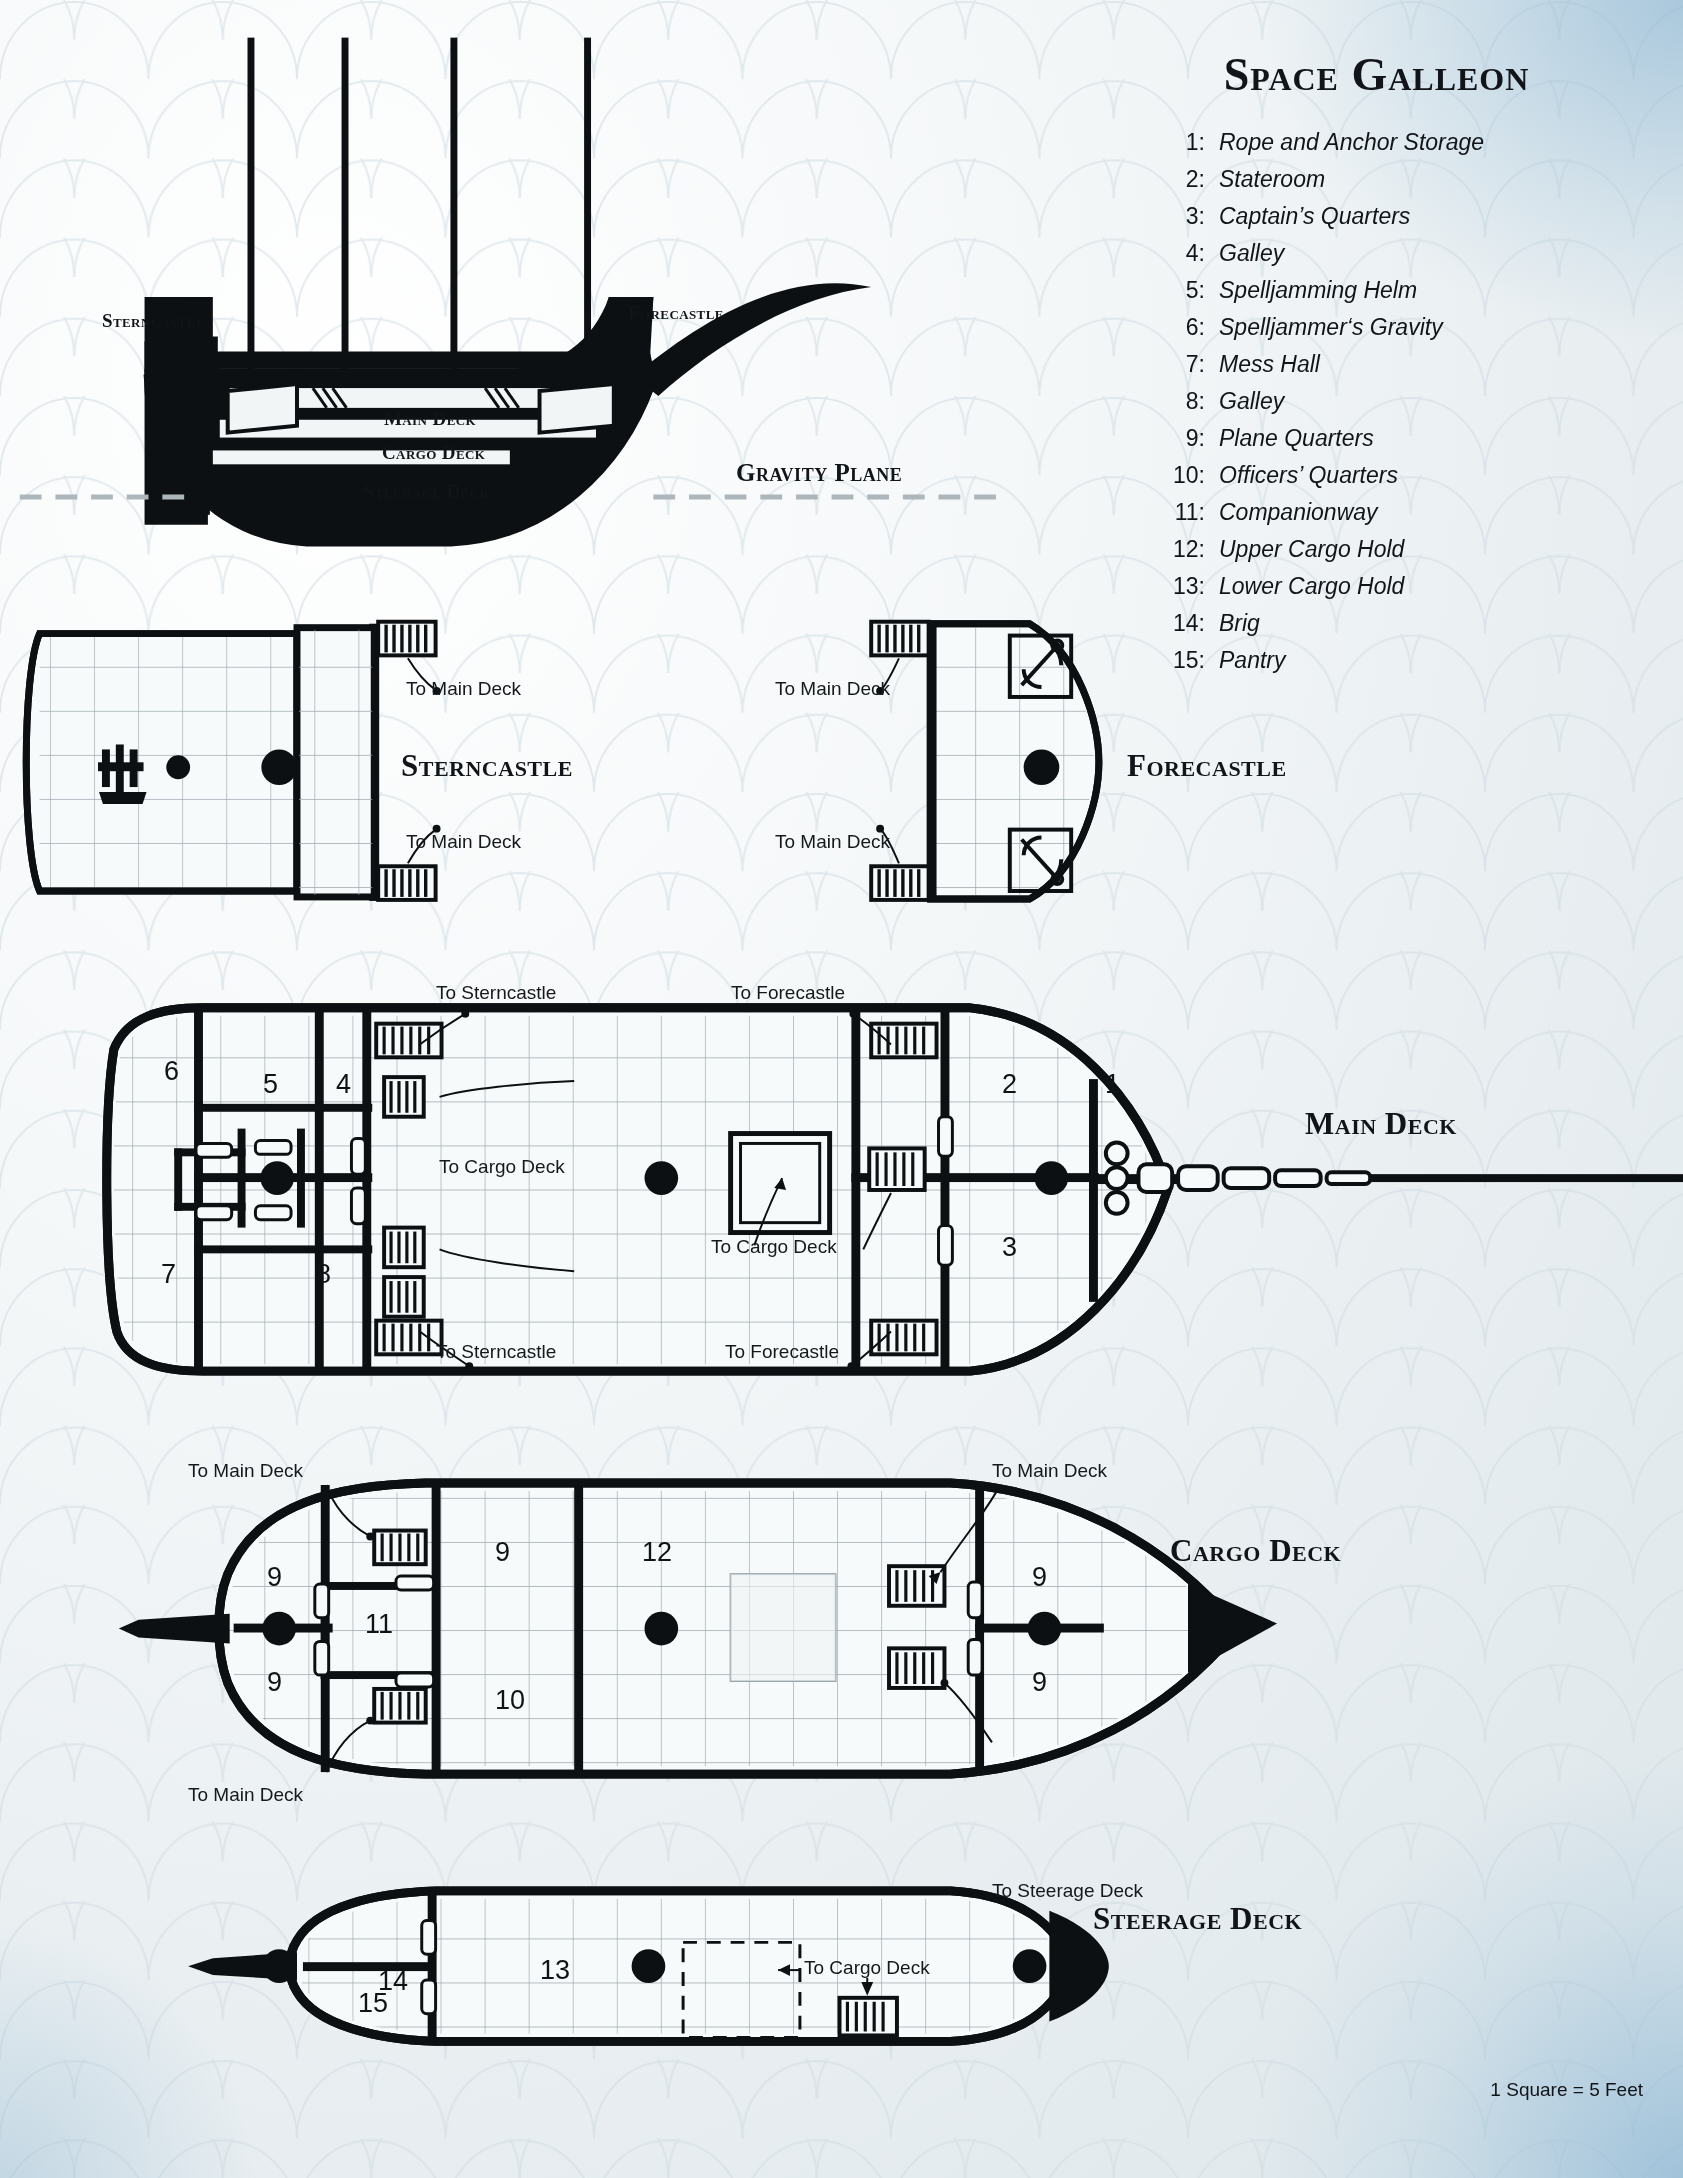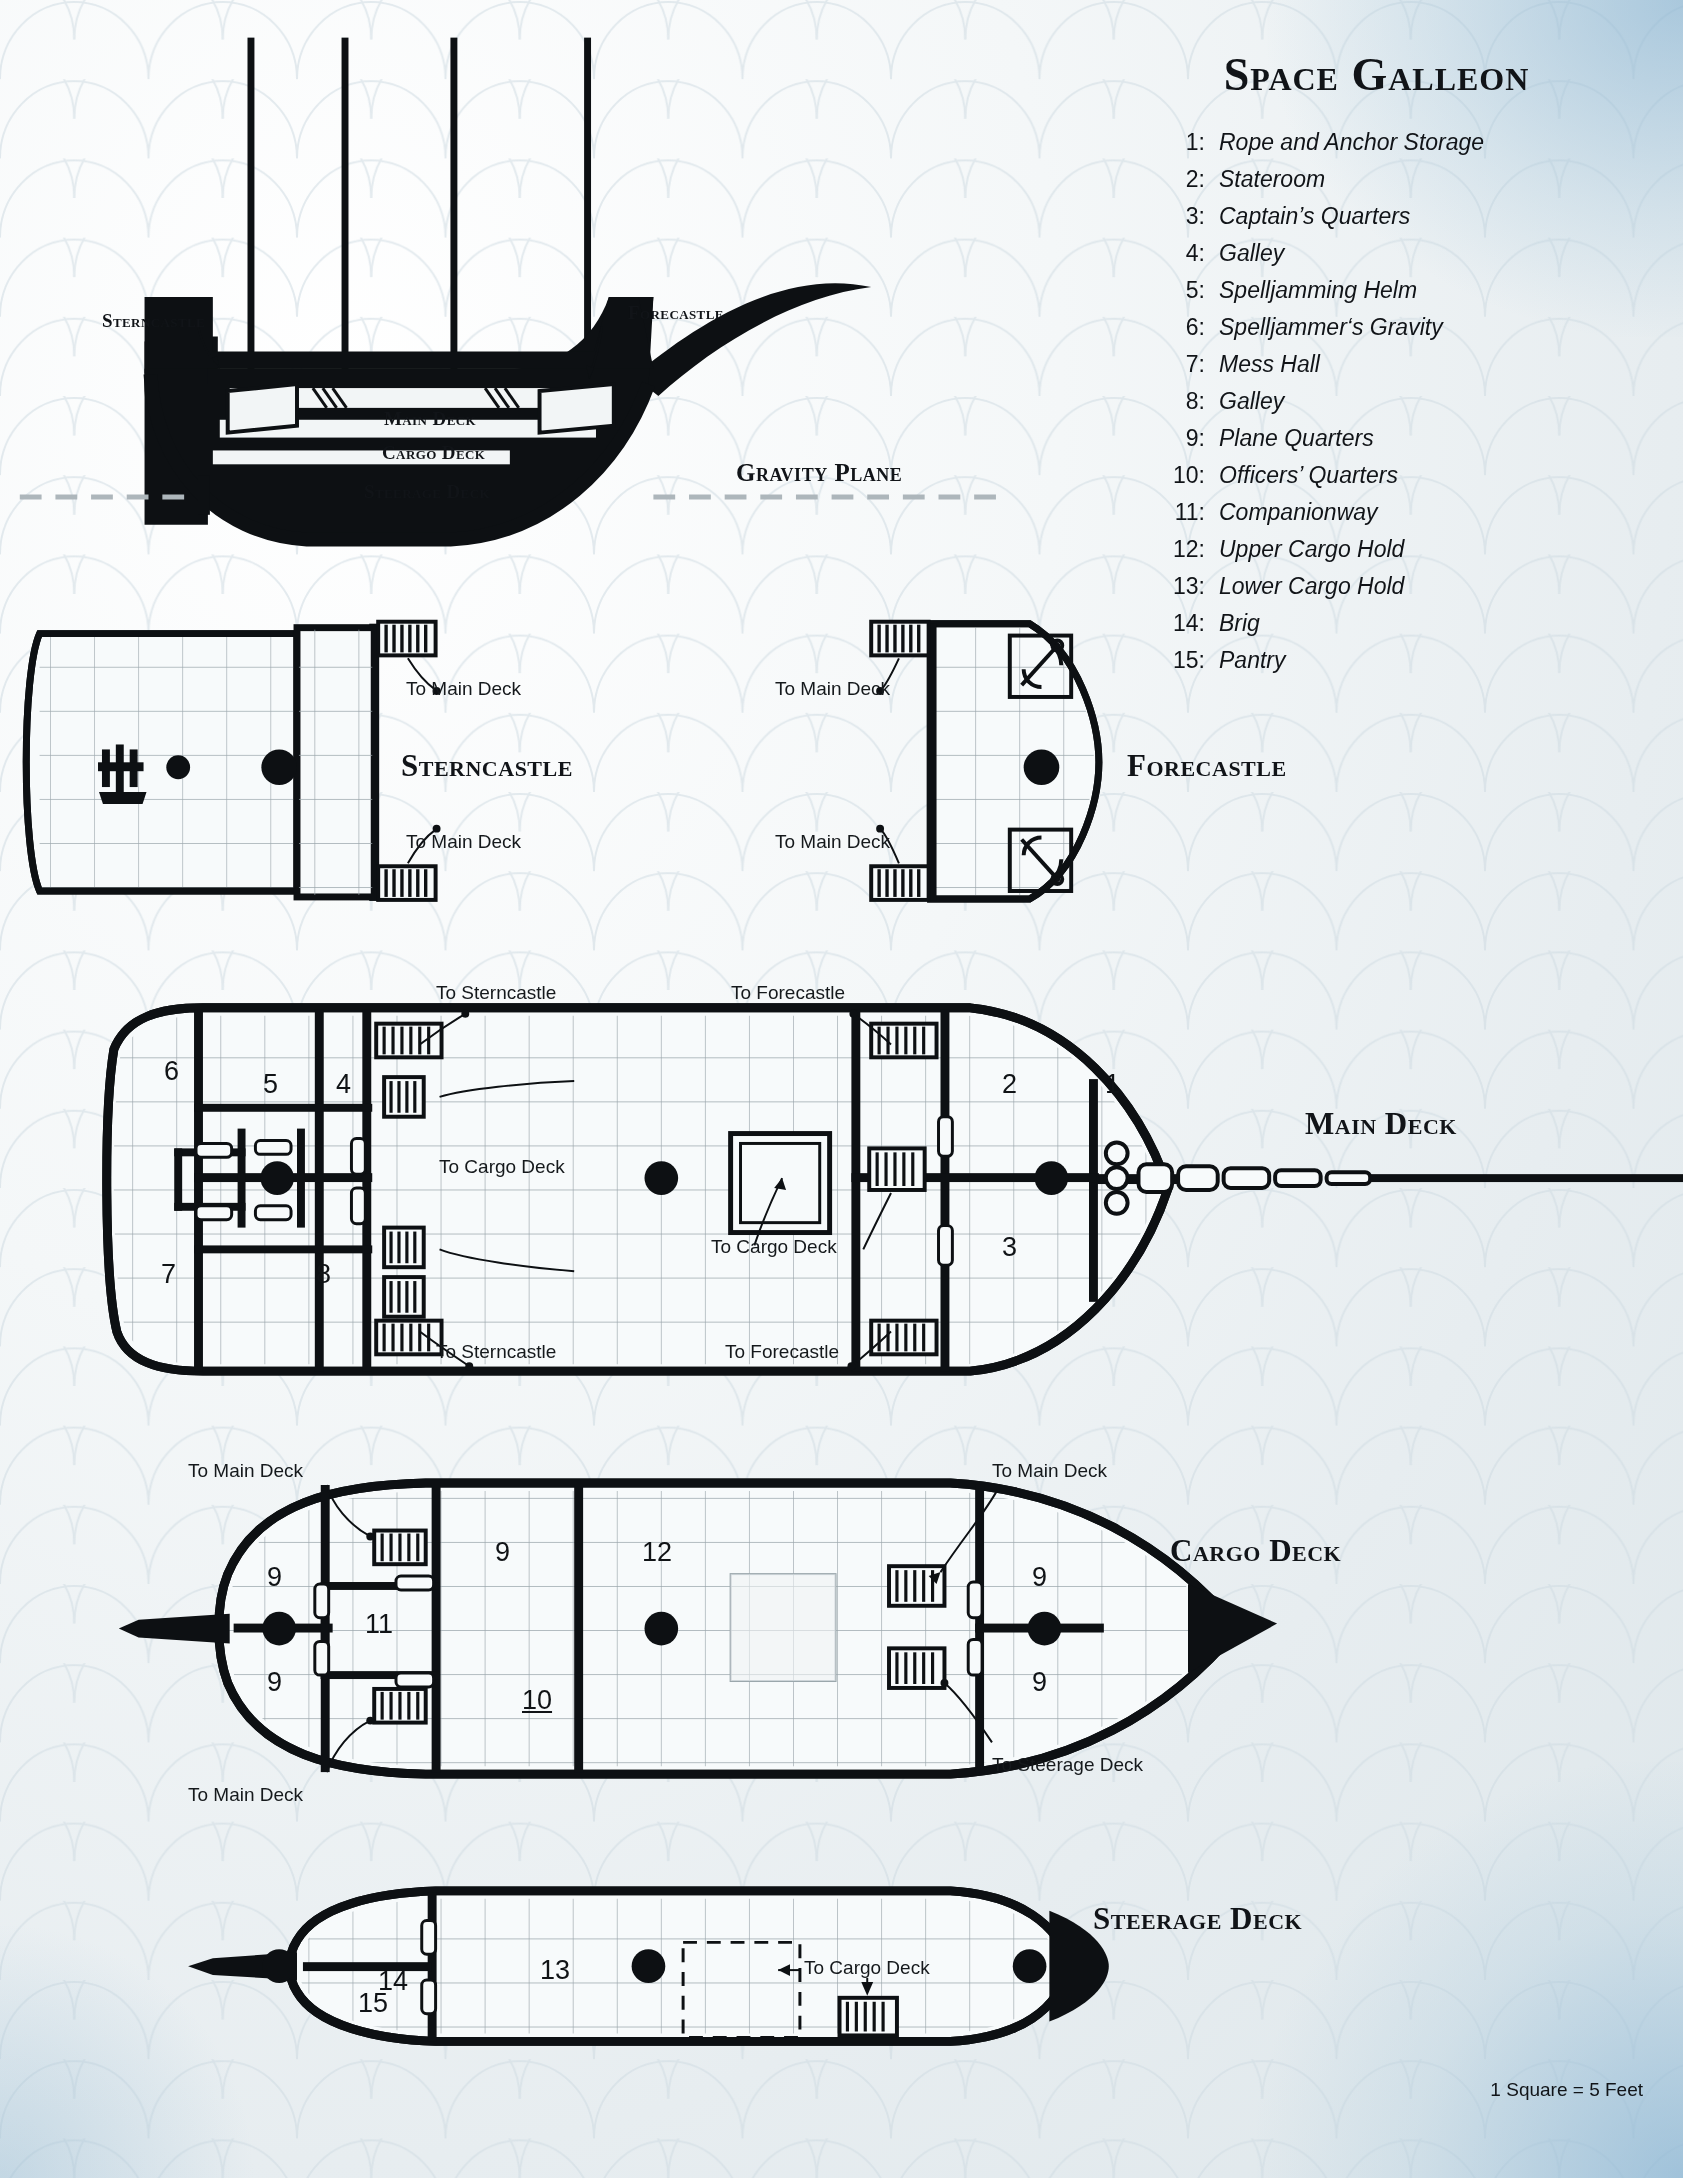--- a/index.html
+++ b/index.html
@@ -664,28 +664,28 @@
 <div class="roomnum" style="left:1002px;top:1069px;">2</div>
 <div class="roomnum" style="left:1105px;top:1069px;">1</div>
 <div class="roomnum" style="left:161px;top:1259px;">7</div>
 <div class="roomnum" style="left:316px;top:1259px;">8</div>
 <div class="roomnum" style="left:1002px;top:1232px;">3</div>
 
 <div class="deck-title" style="left:1170px;top:1533px;font-size:31px;">Cargo Deck</div>
 <div class="callout" style="left:188px;top:1460px;">To Main Deck</div>
 <div class="callout" style="left:992px;top:1460px;">To Main Deck</div>
 <div class="callout" style="left:188px;top:1784px;">To Main Deck</div>
-<div class="callout" style="left:992px;top:1754px;">To Steerage Deck</div>
+<div class="callout" style="left:992px;top:1880px;">To Steerage Deck</div>
 
 <div class="roomnum" style="left:267px;top:1562px;">9</div>
 <div class="roomnum" style="left:267px;top:1667px;">9</div>
 <div class="roomnum" style="left:365px;top:1609px;">11</div>
 <div class="roomnum" style="left:495px;top:1537px;">9</div>
 <div class="roomnum" style="left:642px;top:1537px;">12</div>
-<div class="roomnum" style="left:522px;top:1685px;text-decoration:underline;">10</div>
+<div class="roomnum" style="left:495px;top:1685px;">10</div>
 <div class="roomnum" style="left:1032px;top:1562px;">9</div>
 <div class="roomnum" style="left:1032px;top:1667px;">9</div>
 
 <div class="deck-title" style="left:1093px;top:1901px;font-size:31px;">Steerage Deck</div>
 <div class="callout" style="left:804px;top:1957px;">To Cargo Deck</div>
 <div class="roomnum" style="left:378px;top:1929px;margin-top:37px;">14</div>
 <div class="roomnum" style="left:540px;top:1955px;">13</div>
 <div class="roomnum" style="left:358px;top:1988px;">15</div>
 
 <div class="scale-note">1 Square = 5 Feet</div>

